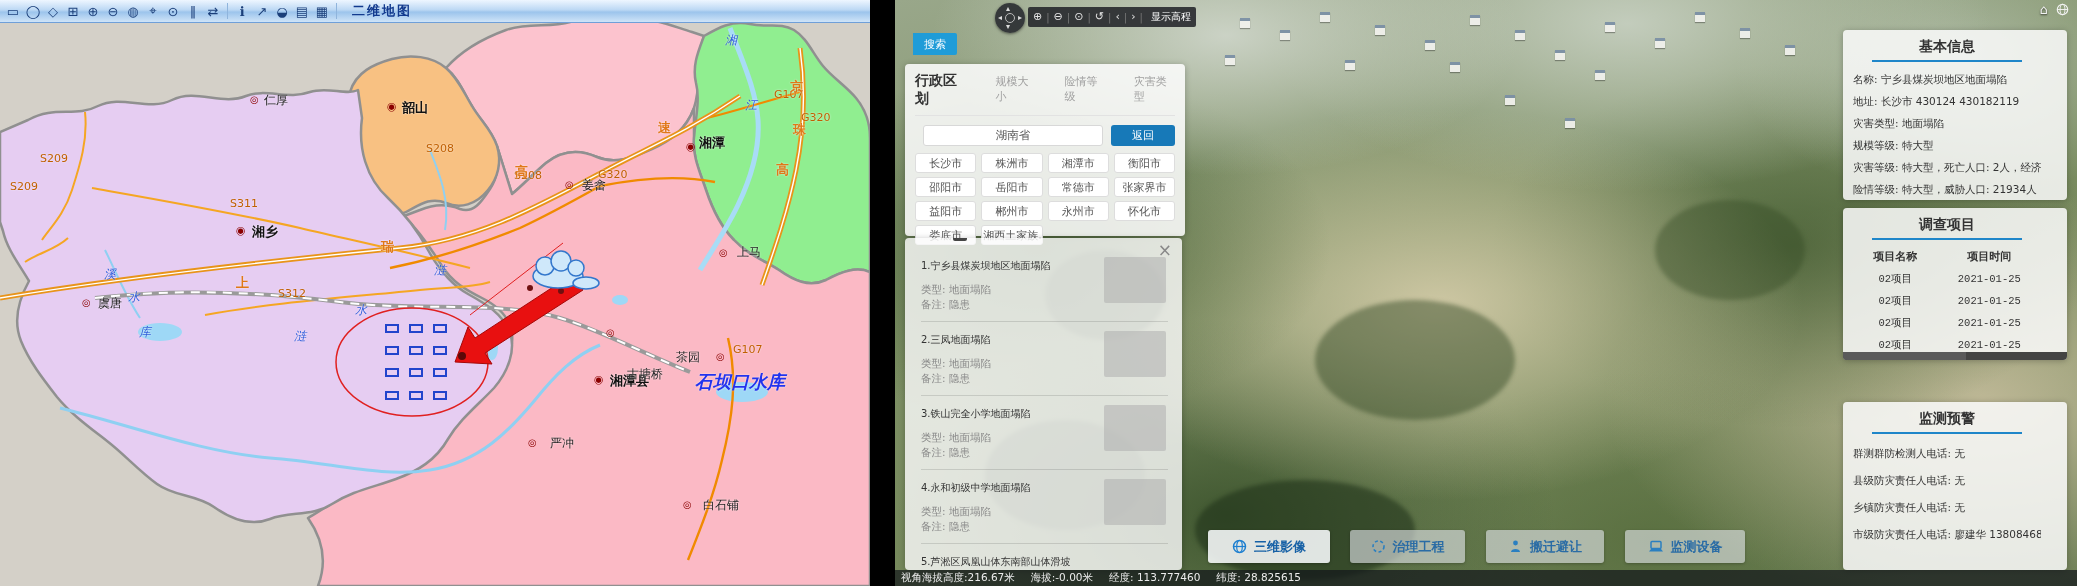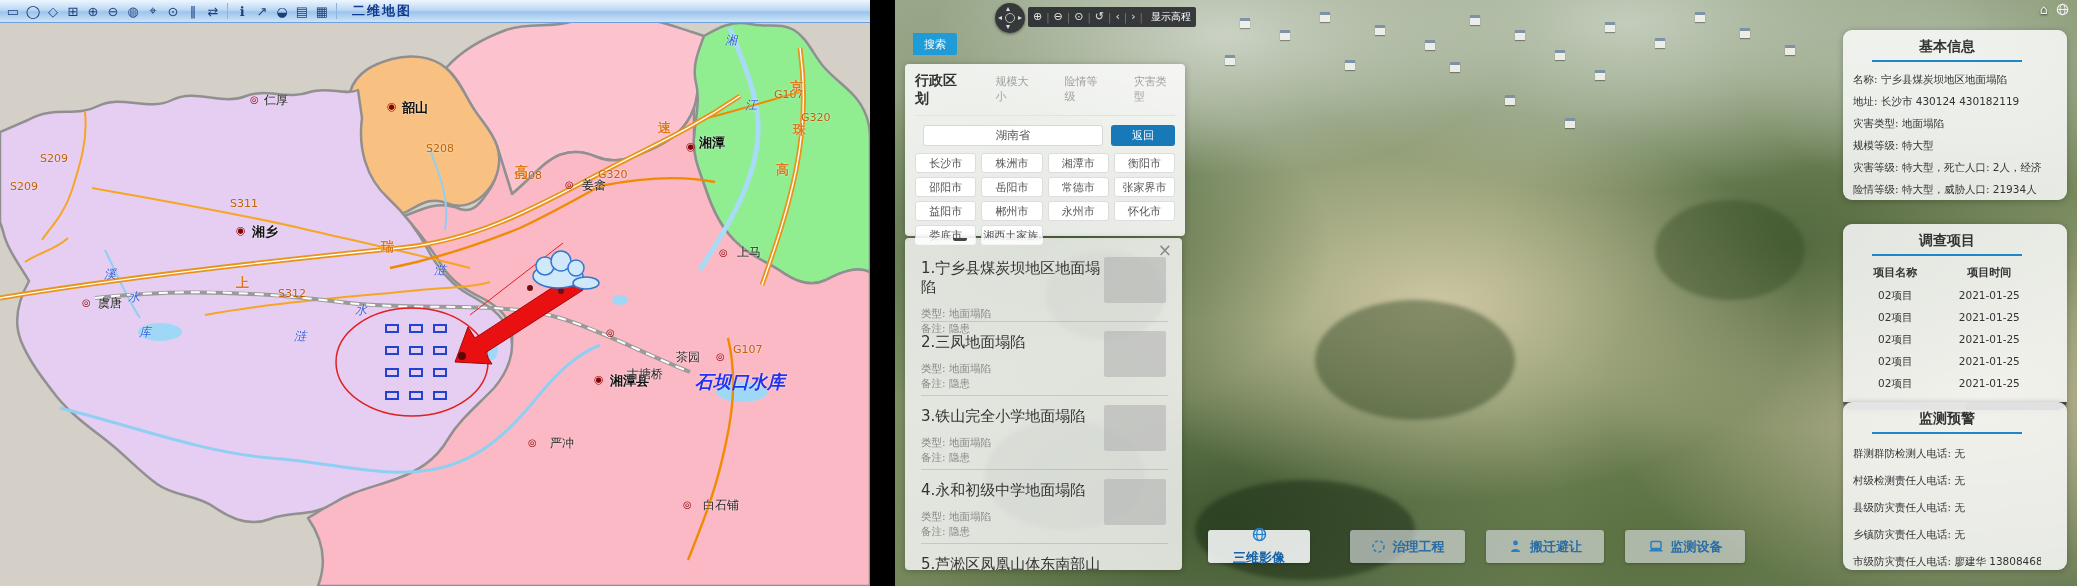--- a/index.html
+++ b/index.html
@@ -75,31 +75,31 @@
   #city-grid{display:grid;grid-template-columns:repeat(4,1fr);gap:4px 5px;margin-top:7px;}
   .city-btn{height:20px;border:1px solid #ddd;border-radius:3px;background:#fff;font-size:11px;
     color:#555;cursor:pointer;font-family:inherit;overflow:hidden;white-space:nowrap;padding:0 1px;}
   
   #list-panel{left:10px;top:238px;width:277px;height:332px;background:rgba(250,250,250,.82);
     padding:10px 14px 0 16px;overflow:hidden;}
   #list-handle{position:absolute;left:48px;top:-3px;width:14px;height:6px;background:#444;border-radius:2px;}
   #list-close{position:absolute;right:10px;top:2px;font-size:17px;color:#888;cursor:pointer;}
   .dl-item{position:relative;height:74px;border-bottom:1px solid rgba(0,0,0,.12);padding-top:11px;box-sizing:border-box;}
   .dl-item:last-child{border-bottom:none;}
-  .dl-title{font-size:15px;color:#333;margin-bottom:9px;width:180px;}
+  .dl-title{font-size:10px;color:#333;margin-bottom:9px;width:180px;}
   .dl-field{font-size:10.5px;color:#8a8a8a;line-height:15px;}
   .dl-thumb{position:absolute;right:2px;top:9px;width:62px;height:46px;
     background:rgba(175,175,175,.55);border-radius:2px;}
   
-  .rp{left:948px;width:224px;padding:6px 26px 0 10px;background:rgba(250,250,250,.86);border-radius:9px;}
+  .rp{left:948px;width:224px;padding:6px 26px 0 10px;background:rgba(250,250,250,.86);}
   .rp-title{font-size:14px;font-weight:bold;color:#333;text-align:center;margin:2px 0 4px 0;}
   .rp-underline{height:2px;background:#1f86c9;width:150px;margin:0 auto 6px auto;}
   #info-panel{top:30px;height:170px;}
   .info-row{font-size:10.5px;color:#333;line-height:22px;white-space:nowrap;overflow:hidden;}
-  #survey-panel{top:224px;height:186px;overflow:hidden;}
+  #survey-panel{top:208px;height:152px;overflow:hidden;font-family:Liberation Mono, monospace;}
   .sv-row{display:grid;grid-template-columns:45% 55%;text-align:center;font-size:10.5px;
     color:#333;line-height:22px;}
   .sv-head{font-weight:bold;font-size:11px;}
   #survey-scrollbar{position:absolute;left:0;bottom:0;width:100%;height:8px;background:rgba(25,25,25,.8);}
   #survey-scrollbar div{width:55%;height:100%;background:#5a5a5a;}
   #monitor-panel{top:402px;height:168px;}
   .mon-row{font-size:10.5px;color:#333;line-height:27px;white-space:nowrap;overflow:hidden;}
   
   .bot-btn{position:absolute;top:530px;height:33px;border:none;border-radius:3px;cursor:pointer;
     display:flex;align-items:center;justify-content:center;gap:7px;font-family:inherit;
@@ -441,28 +441,27 @@
     <div id="survey-scrollbar">
         <div></div>
       </div>
   </div>
 
   <div id="monitor-panel" class="panel rp">
     <div class="rp-title">监测预警</div>
     <div class="rp-underline"></div>
     <div id="monitor-rows">
         <div class="mon-row">群测群防检测人电话: 无</div>
-        <div class="mon-row">村级检测责任人电话: 无</div>
         <div class="mon-row">县级防灾责任人电话: 无</div>
         <div class="mon-row">乡镇防灾责任人电话: 无</div>
         <div class="mon-row">市级防灾责任人电话: 廖建华 13808468606</div>
       </div>
   </div>
 
-  <button class="bot-btn active" style="left:313px;width:102px;flex-direction:column;">
+  <button class="bot-btn active" style="left:313px;width:122px;">
     <svg width="15" height="15" viewBox="0 0 15 15">
       <circle cx="7.5" cy="7.5" r="6" fill="none" stroke="#1d7fd0" stroke-width="1.5"></circle>
       <ellipse cx="7.5" cy="7.5" rx="2.8" ry="6" fill="none" stroke="#1d7fd0" stroke-width="1.2"></ellipse>
       <line x1="1.5" y1="7.5" x2="13.5" y2="7.5" stroke="#1d7fd0" stroke-width="1.2"></line>
     </svg>
     <span>三维影像</span>
   </button>
   <button class="bot-btn" style="left:455px;width:115px;">
     <svg width="15" height="15" viewBox="0 0 15 15">
       <circle cx="7.5" cy="7.5" r="5.5" fill="none" stroke="#2a7fc0" stroke-width="1.6" stroke-dasharray="3 2.4"></circle>
@@ -477,20 +476,26 @@
     <span>搬迁避让</span>
   </button>
   <button class="bot-btn" style="left:730px;width:120px;">
     <svg width="16" height="15" viewBox="0 0 16 15">
       <rect x="3" y="2.5" width="10" height="7" rx="1" fill="none" stroke="#2a7fc0" stroke-width="1.5"></rect>
       <path d="M1,12.5 L15,12.5 L13,10 L3,10 Z" fill="#2a7fc0"></path>
     </svg>
     <span>监测设备</span>
   </button>
 
+  <div id="statusbar">
+      <span class="st-seg">视角海拔高度:216.67米</span>
+      <span class="st-seg">海拔:-0.00米</span>
+      <span class="st-seg">经度: 113.777460</span>
+      <span class="st-seg">纬度: 28.825615</span>
+    </div>
 
   <div id="corner-icons">
     <span class="ci">⌂</span>
     <span class="ci">
       <svg width="13" height="13" viewBox="0 0 14 14" style="vertical-align:-2px;">
         <circle cx="7" cy="7" r="5.6" fill="none" stroke="#f2f2f2" stroke-width="1.3"></circle>
         <ellipse cx="7" cy="7" rx="2.6" ry="5.6" fill="none" stroke="#f2f2f2" stroke-width="1"></ellipse>
         <line x1="1.4" y1="7" x2="12.6" y2="7" stroke="#f2f2f2" stroke-width="1"></line>
       </svg>
     </span>

